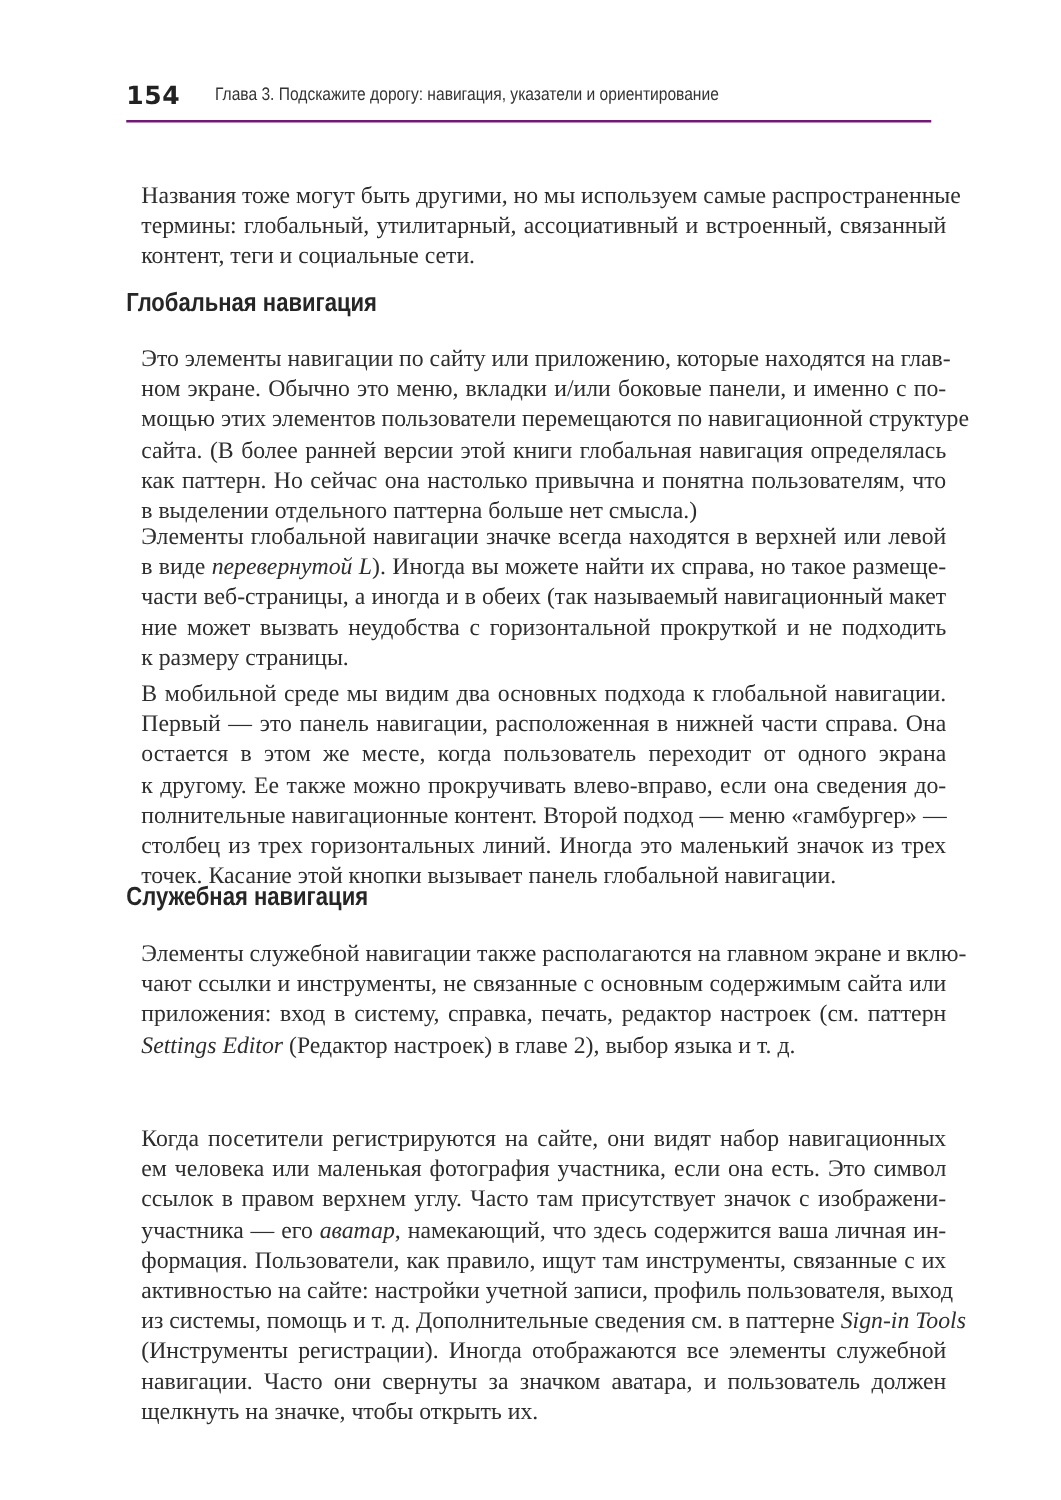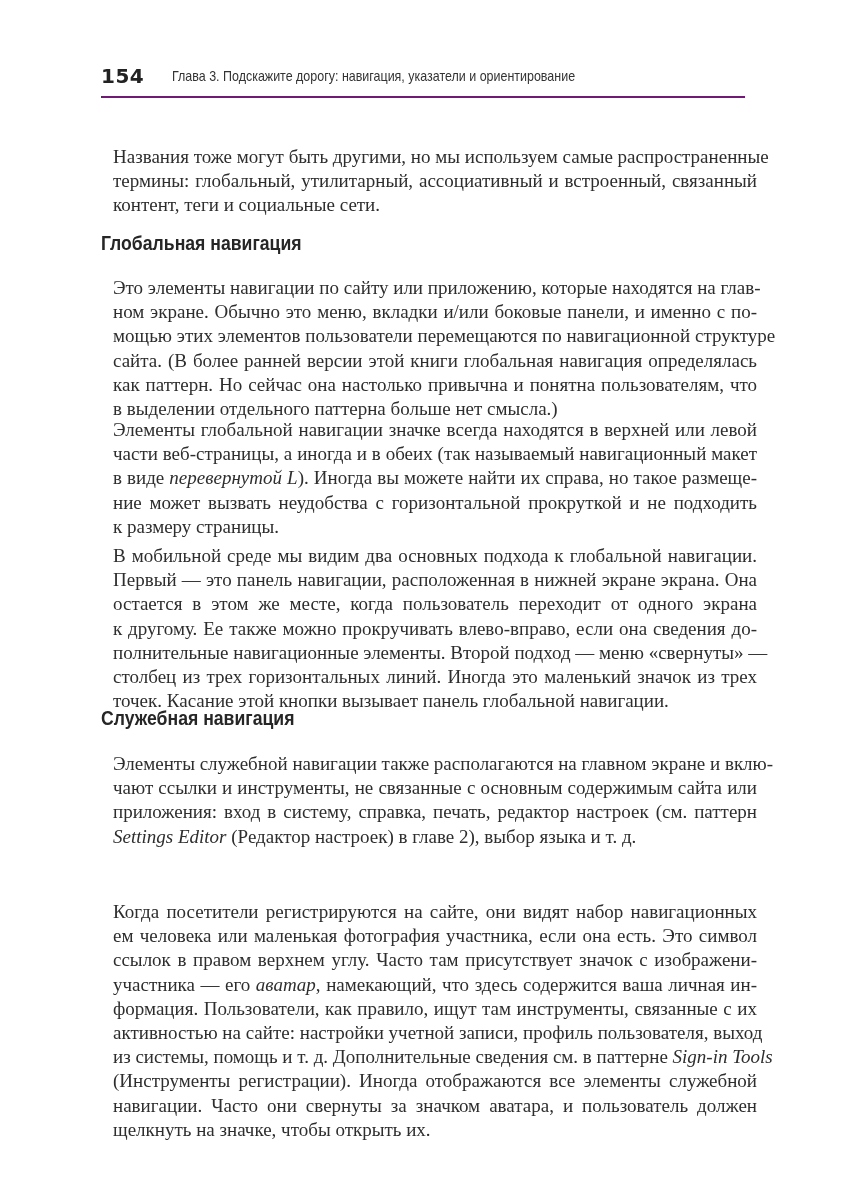--- a/index.html
+++ b/index.html
@@ -37,32 +37,32 @@
     <span class="line">Это элементы навигации по сайту или приложению, которые находятся на глав-</span>
     <span class="line">ном экране. Обычно это меню, вкладки и/или боковые панели, и именно с по-</span>
     <span class="line">мощью этих элементов пользователи перемещаются по навигационной структуре</span>
     <span class="line">сайта. (В более ранней версии этой книги глобальная навигация определялась</span>
     <span class="line">как паттерн. Но сейчас она настолько привычна и понятна пользователям, что</span>
     <span class="line last">в выделении отдельного паттерна больше нет смысла.)</span>
   </p>
 
   <p class="body-text para" style="top:406px;">
     <span class="line">Элементы глобальной навигации значке всегда находятся в верхней или левой</span>
+    <span class="line"><span>в виде </span><em>перевернутой L</em><span>). Иногда вы можете найти их справа, но такое размеще-</span></span>
     <span class="line">части веб-страницы, а иногда и в обеих (так называемый навигационный макет</span>
-    <span class="line"><span>в виде </span><em>перевернутой L</em><span>). Иногда вы можете найти их справа, но такое размеще-</span></span>
     <span class="line">ние может вызвать неудобства с горизонтальной прокруткой и не подходить</span>
     <span class="line last">к размеру страницы.</span>
   </p>
 
   <p class="body-text para" style="top:532px;">
     <span class="line">В мобильной среде мы видим два основных подхода к глобальной навигации.</span>
-    <span class="line">Первый — это панель навигации, расположенная в нижней экране экрана. Она</span>
+    <span class="line">Первый — это панель навигации, расположенная в нижней части справа. Она</span>
     <span class="line">остается в этом же месте, когда пользователь переходит от одного экрана</span>
     <span class="line">к другому. Ее также можно прокручивать влево-вправо, если она сведения до-</span>
-    <span class="line">полнительные навигационные элементы. Второй подход — меню «свернуты» —</span>
+    <span class="line">полнительные навигационные контент. Второй подход — меню «гамбургер» —</span>
     <span class="line">столбец из трех горизонтальных линий. Иногда это маленький значок из трех</span>
     <span class="line last">точек. Касание этой кнопки вызывает панель глобальной навигации.</span>
   </p>
 
   <h2 class="heading" style="top:706px;">Служебная навигация</h2>
 
   <p class="body-text para" style="top:740px;">
     <span class="line">Элементы служебной навигации также располагаются на главном экране и вклю-</span>
     <span class="line">чают ссылки и инструменты, не связанные с основным содержимым сайта или</span>
     <span class="line">приложения: вход в систему, справка, печать, редактор настроек (см. паттерн</span>

